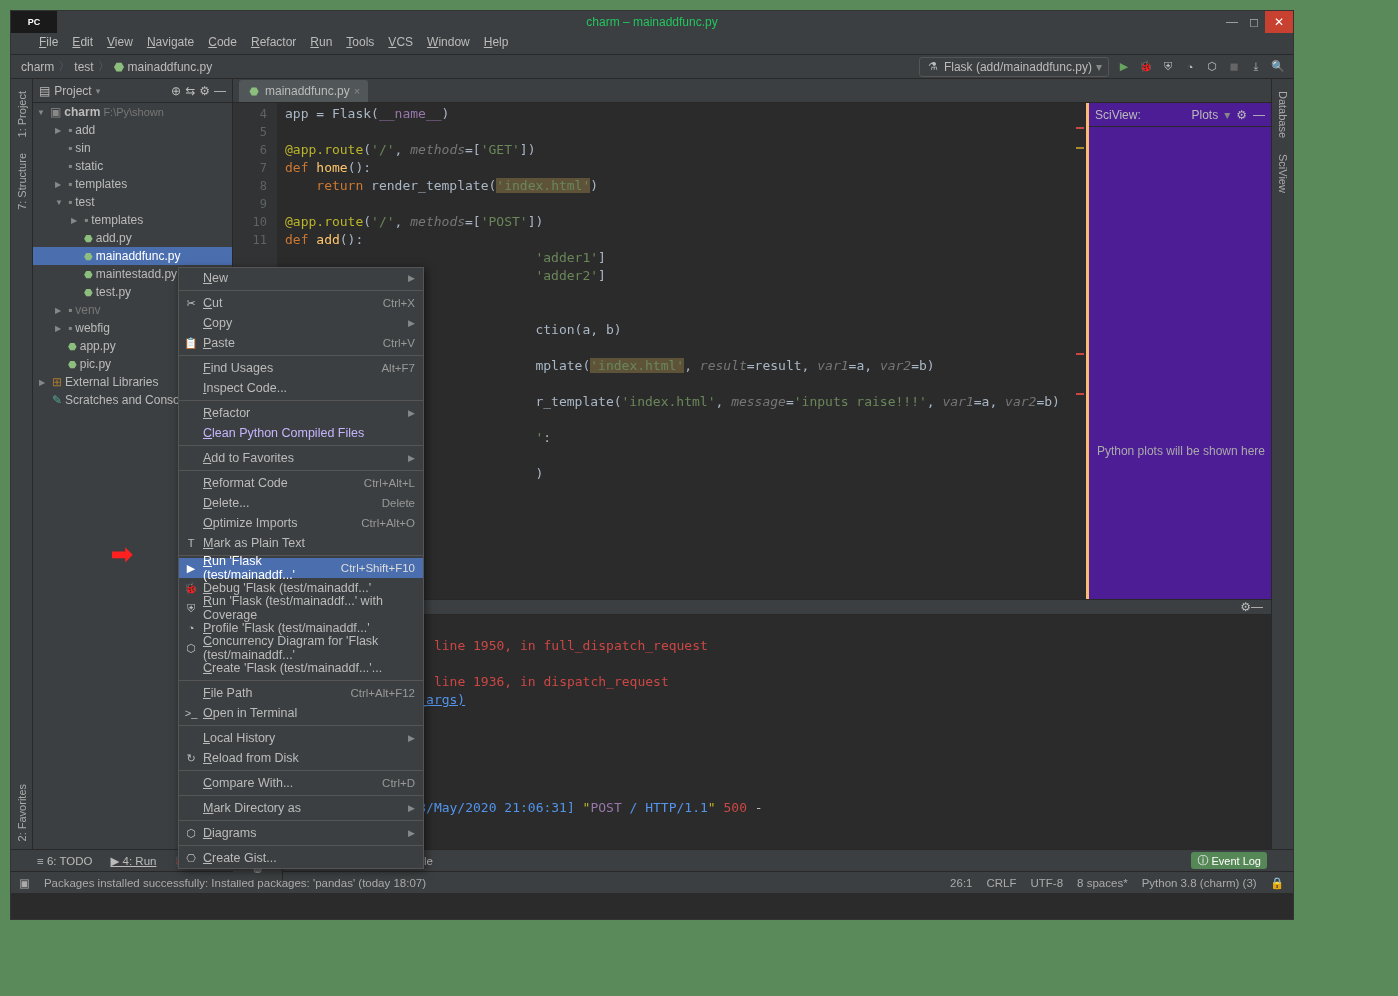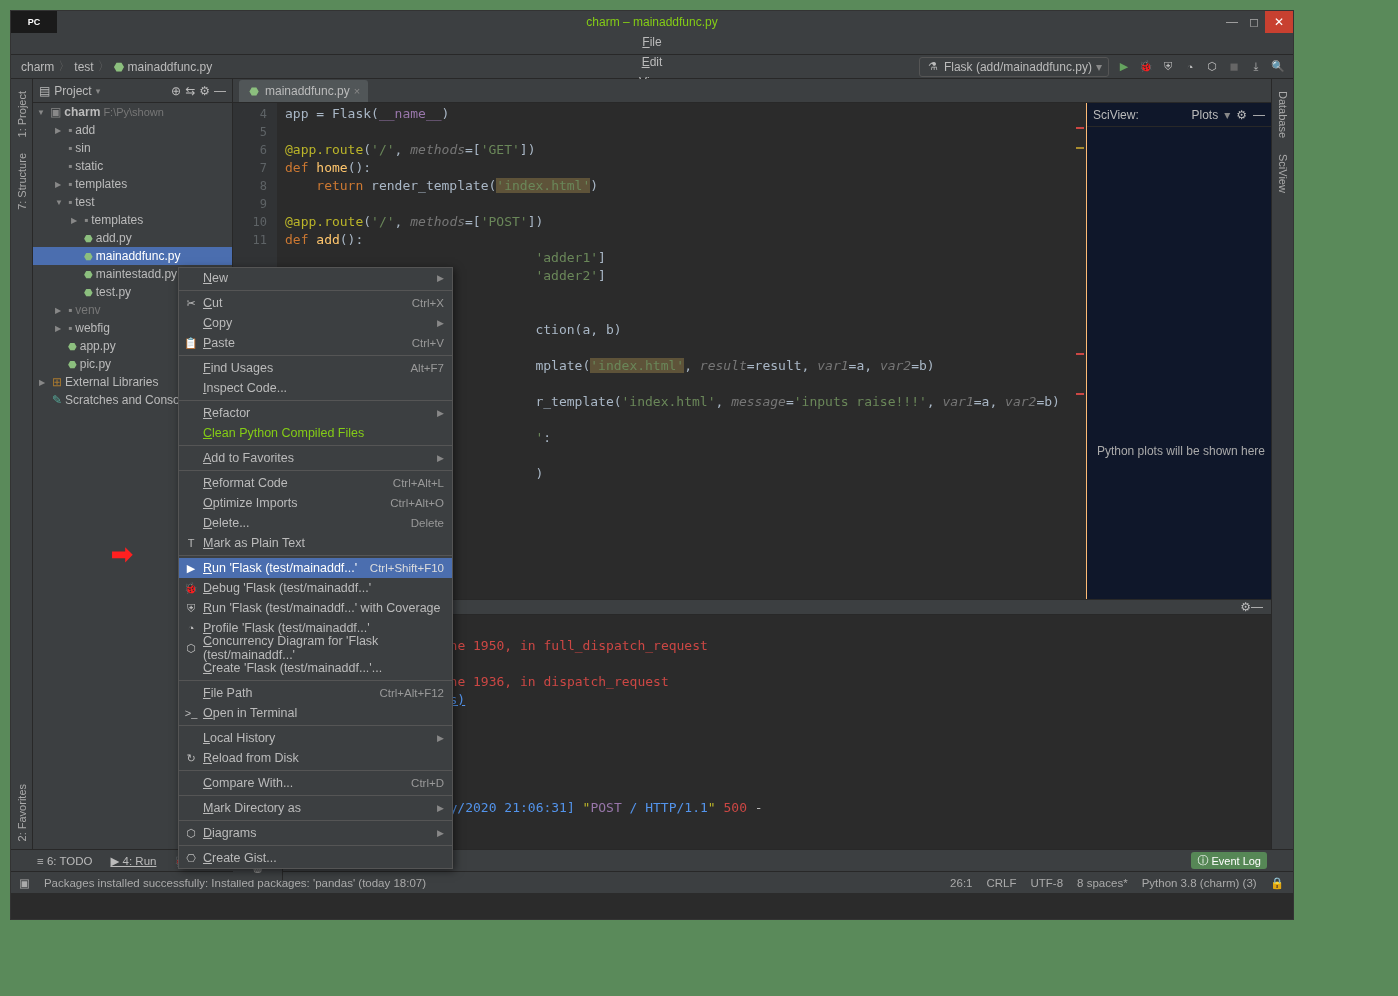--- a/index.html
+++ b/index.html
@@ -1,25 +1,25 @@
 <!DOCTYPE html>
 <html><head>
 <meta charset="utf-8">
 <style>
 * { margin: 0; padding: 0; box-sizing: border-box; }
 body { font-family: "Segoe UI", Arial, sans-serif; font-size: 12px; background: #5a8a5a; color: #bbb; width: 1398px; height: 996px; overflow: hidden; position: relative; }
 .outer { padding: 10px; height: 996px; }
 .window { background: #2b2b2b; width: 1284px; height: 910px; border: 1px solid #333; position: relative; overflow: hidden; }
 .titlebar { height: 22px; background: #3c3f41; display: flex; align-items: center; position: relative; }
 .tb-icon { width: 46px; height: 22px; background: #1a1a1a; color: #fff; font-size: 9px; font-weight: bold; display: flex; align-items: center; justify-content: center; }
-.tb-title { position: absolute; left: 50%; transform: translateX(-50%); color: #84cc16; font-size: 12px; }
+.tb-title { position: absolute; left: 50%; transform: translateX(-50%); color: #22c55e; font-size: 12px; }
 .tb-ctrls { margin-left: auto; display: flex; }
 .tb-btn { width: 22px; height: 22px; display: flex; align-items: center; justify-content: center; color: #aaa; font-size: 12px; }
 .tb-close { background: #c84030; width: 28px; color: #fff; }
-.menubar { height: 22px; background: #3c3f41; display: flex; align-items: center; padding: 0 16px; gap: 2px; border-bottom: 1px solid #282828; flex-direction: column; }
+.menubar { height: 22px; background: #3c3f41; display: flex; align-items: flex-start; padding: 0 22px; gap: 2px; border-bottom: 1px solid #282828; }
 .menubar span { padding: 2px 6px; color: #bbb; cursor: pointer; }
 .menubar span u { text-decoration: underline; }
 .navbar { height: 24px; background: #3c3f41; display: flex; align-items: center; padding: 0 8px; border-bottom: 1px solid #282828; }
 .crumb { color: #bbb; padding: 0 2px; }
 .crumb-sep { color: #666; padding: 0 2px; }
 .crumb .py { color: #8cbf7e; }
 .nav-right { margin-left: auto; display: flex; align-items: center; gap: 8px; }
 .run-config { border: 1px solid #555; border-radius: 3px; padding: 2px 6px; display: flex; align-items: center; gap: 4px; }
 .icon-sm { width: 14px; height: 14px; display: inline-flex; align-items: center; justify-content: center; font-size: 11px; }
 .tri-green { color: #65a35f; }
@@ -50,45 +50,45 @@
 .gutter-nums div { padding-right: 10px; height: 18px; line-height: 18px; }
 .code { flex: 1; font-family: "Consolas", monospace; font-size: 13px; line-height: 18px; padding: 2px 8px; white-space: pre; color: #a9b7c6; position: relative; }
 .kw { color: #cc7832; }
 .fn { color: #ffc66d; }
 .dec { color: #bbb529; }
 .str { color: #6a8759; }
 .str-hl { color: #6a8759; background: #5e5339; }
 .id { color: #9876aa; }
 .cm { color: #808080; }
 .inlay { color: #767676; font-style: italic; }
-.sci-panel { width: 185px; background: #0f172a; border-left: 1px solid #fdba74; }
+.sci-panel { width: 185px; background: #4c1d95; border-left: 3px solid #fdba74; }
 .sci-hdr { height: 24px; display: flex; align-items: center; padding: 0 6px; gap: 6px; border-bottom: 1px solid #282828; }
 .sci-msg { position: absolute; right: 28px; top: 365px; color: #aaa; font-size: 12px; }
 .run-panel { height: 250px; background: #2b2b2b; border-top: 1px solid #282828; display: flex; flex-direction: column; }
 .run-hdr { height: 22px; background: #3c3f41; display: flex; align-items: center; padding: 0 8px; border-bottom: 1px solid #282828; }
 .run-hdr .spacer { flex: 1; }
 .run-body { flex: 1; display: flex; }
 .run-gutter { width: 50px; background: #3c3f41; border-right: 1px solid #282828; display: flex; flex-direction: column; align-items: center; padding: 6px 2px; gap: 10px; color: #888; }
 .run-out { flex: 1; font-family: "Consolas", monospace; font-size: 13px; line-height: 18px; padding: 4px 10px; white-space: pre; overflow: hidden; }
 .run-out .err { color: #cc4744; }
 .run-out .link { color: #5394ec; text-decoration: underline; }
 .run-out .bl { color: #5394ec; }
 .run-out .yl { color: #bbb529; }
 .tool-strip { height: 22px; background: #3c3f41; border-top: 1px solid #282828; display: flex; align-items: center; padding: 0 26px; gap: 18px; font-size: 11.5px; color: #bbb; }
 .tool-strip .spacer { flex: 1; }
 .statusbar { height: 22px; background: #3c3f41; border-top: 1px solid #282828; display: flex; align-items: center; padding: 0 8px; font-size: 11.5px; color: #aaa; gap: 14px; }
 .statusbar .spacer { flex: 1; }
-.ctx-menu { position: absolute; left: 167px; top: 256px; width: 275px; background: #3c3f41; border: 1px solid #555; box-shadow: 2px 2px 8px rgba(0,0,0,0.5); z-index: 100; font-size: 12.5px; }
+.ctx-menu { position: absolute; left: 167px; top: 256px; width: 246px; background: #3c3f41; border: 1px solid #555; box-shadow: 2px 2px 8px rgba(0,0,0,0.5); z-index: 100; font-size: 12.5px; }
 .ctx-item { height: 20px; display: flex; align-items: center; padding: 0 8px 0 24px; position: relative; color: #bbb; }
 .ctx-item.hl { background: #4b6eaf; color: #fff; }
 .ctx-item .sc { margin-left: auto; color: #999; font-size: 11.5px; }
 .ctx-item.hl .sc { color: #ddd; }
 .ctx-item .ic { position: absolute; left: 4px; width: 16px; text-align: center; font-size: 11px; }
 .ctx-item .arw { margin-left: auto; font-size: 9px; color: #888; }
-.ctx-item.dis { color: #84cc16; }
+.ctx-item.dis { color: #c4b5fd; }
 .ctx-sep { height: 1px; background: #555; margin: 2px 0; }
 .arrow-ind { position: absolute; left: 100px; top: 528px; z-index: 101; color: #ff2020; font-size: 26px; font-weight: bold; }
 .event-log { background: #568756; color: #fff; padding: 1px 6px; border-radius: 3px; font-size: 11px; display: flex; align-items: center; gap: 3px; }
 .strike-err { position: absolute; right: 0; top: 0; width: 12px; height: 100%; }
 .strike-err .mk { position: absolute; right: 2px; width: 8px; height: 2px; background: #cc4744; }
 </style>
 </head>
 <body>
 
 <div class="outer">
@@ -424,26 +424,26 @@
         <div class="ctx-item">
           <span><u>A</u>dd to Favorites</span>
           <span class="arw">▶</span>
         </div>
         <div class="ctx-sep"></div>
         <div class="ctx-item">
           <span><u>R</u>eformat Code</span>
           <span class="sc">Ctrl+Alt+L</span>
         </div>
         <div class="ctx-item">
+          <span><u>D</u>elete...</span>
+          <span class="sc">Delete</span>
+        </div>
+        <div class="ctx-item">
           <span><u>O</u>ptimize Imports</span>
           <span class="sc">Ctrl+Alt+O</span>
-        </div>
-        <div class="ctx-item">
-          <span><u>D</u>elete...</span>
-          <span class="sc">Delete</span>
         </div>
         <div class="ctx-item">
           <span class="ic">T</span>
           <span><u>M</u>ark as Plain Text</span>
         </div>
         <div class="ctx-sep"></div>
         <div class="ctx-item hl">
           <span class="ic">▶</span>
           <span><u>R</u>un 'Flask (test/mainaddf...'</span>
           <span class="sc">Ctrl+Shift+F10</span>

